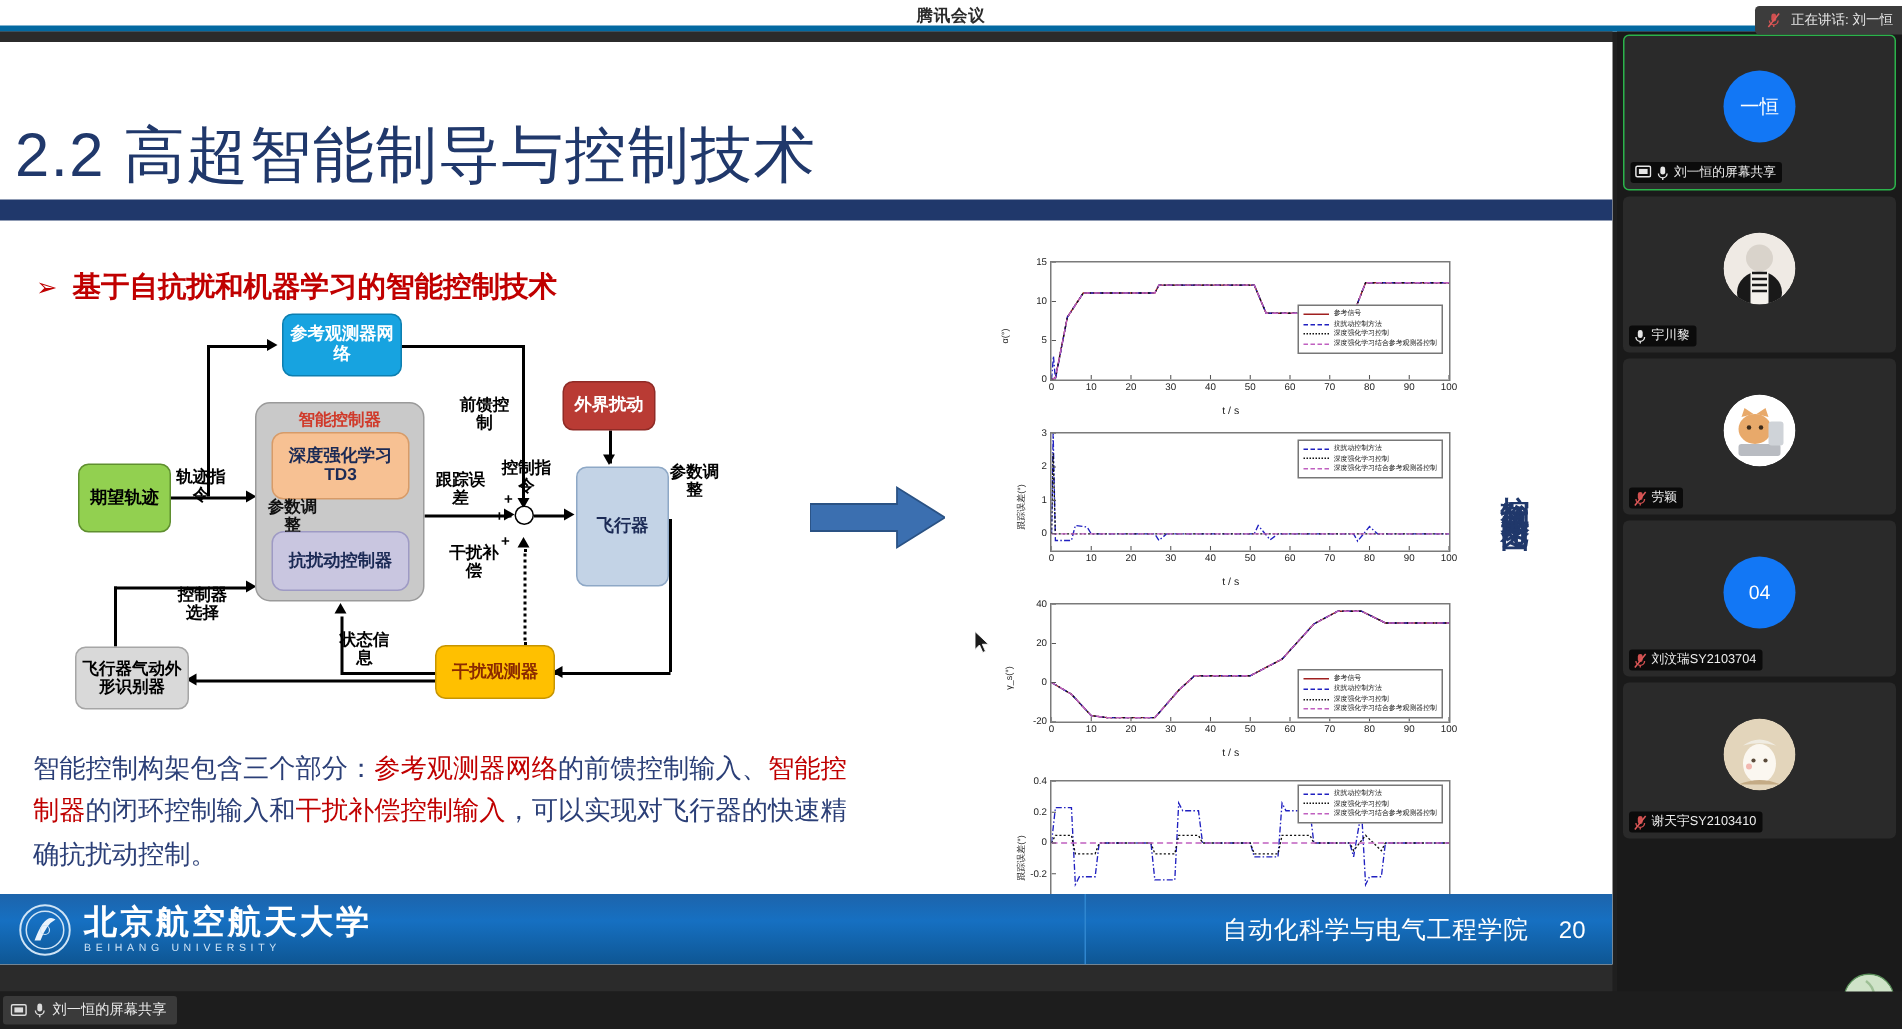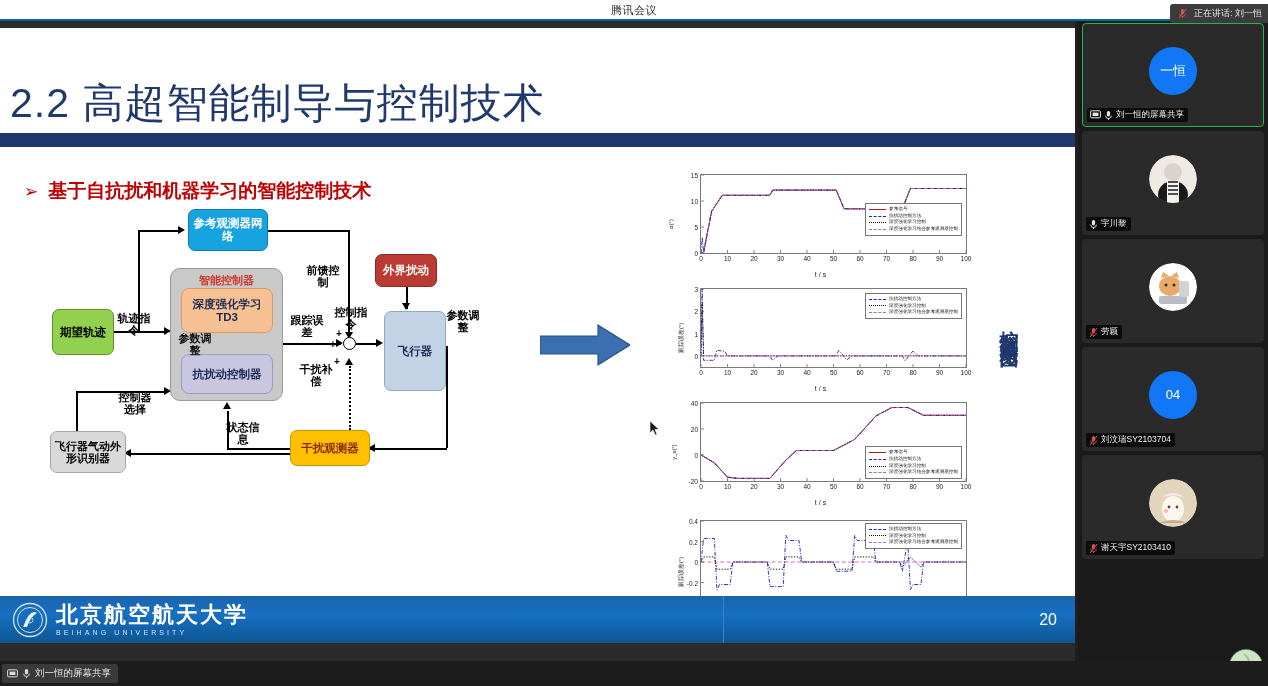--- a/index.html
+++ b/index.html
@@ -7,21 +7,21 @@
     width: 1268px; height: 686px;
     overflow: hidden;
     background: #1f1f1f;
     font-family: "Liberation Sans", "DejaVu Sans", sans-serif;
   }
   #app { position: relative; width: 1268px; height: 686px; }
 
   
   .titlebar {
     position: absolute; left: 0; top: 0; width: 1268px; height: 21px;
-    background: #ffffff; border-bottom: 2px solid #0369a1;
+    background: #ffffff; border-bottom: 4px solid #0369a1; font-weight: bold;
   }
   .titlebar .tb-title {
     position: absolute; left: 0; right: 0; top: 3px;
     text-align: center; font-size: 11px; color: #2b2b2b;
     letter-spacing: .5px;
   }
   .tb-controls { position: absolute; right: 6px; top: 3px; display: flex; gap: 13px; }
   .tb-btn { width: 13px; height: 14px; position: relative; cursor: default; }
   .tb-btn .g { position: absolute; left: 50%; top: 50%; transform: translate(-50%,-50%);
                font-size: 11px; line-height: 1; color: #3a3a3a; }
@@ -316,20 +316,23 @@
         <div class="dlabel l-ff" style="width:34px;">前馈控制</div>
         <div class="dlabel l-dist" style="width:34px;">干扰补偿</div>
         <div class="dlabel l-cmd" style="width:34px;">控制指令</div>
         <div class="dlabel l-sfb" style="width:34px;">参数调整</div>
       </div>
 
       <svg class="big-arrow" viewBox="0 0 90 44">
         <polygon points="0,13 58,13 58,2 90,22 58,42 58,31 0,31" fill="#3b6fb0" stroke="#2a5284" stroke-width="1.2"></polygon>
       </svg>
 
+      <div class="para">
+        <span>智能控制构架包含三个部分：</span><span class="hl">参考观测器网络</span><span>的前馈控制输入、</span><span class="hl">智能控制器</span><span>的闭环控制输入和</span><span class="hl">干扰补偿控制输入</span><span>，可以实现对飞行器的快速精确抗扰动控制。</span>
+      </div>
 
       <div class="charts">
         <div class="chartbox cb1">
           <div class="plot">
               <svg width="265" height="78" viewBox="0 0 265 78" style="position: absolute; left: 0px; top: 0px;">
                 <path d="M0.0 78.0 L2.6 77.0 L10.6 36.4 L21.2 20.3 L68.9 20.3 L71.6 15.1 L135.2 15.1 L143.1 33.8 L201.4 33.8 L209.4 13.5 L265.0 13.5" fill="none" stroke="#a02020" stroke-width="0.9"></path>
                 <path d="M0.0 78.0 L1.3 62.4 L2.6 78.0 L10.6 36.4 L21.2 20.3 L68.9 20.3 L71.6 15.1 L135.2 15.1 L143.1 33.8 L201.4 33.8 L209.4 13.5 L265.0 13.5" fill="none" stroke="#2020c0" stroke-width="0.9" stroke-dasharray="4,1.5,1,1.5"></path>
                 <path d="M0.0 78.0 L2.6 77.0 L10.6 36.4 L21.2 20.3 L68.9 20.3 L71.6 15.1 L135.2 15.1 L143.1 33.8 L201.4 33.8 L209.4 13.5 L265.0 13.5" fill="none" stroke="#111111" stroke-width="0.9" stroke-dasharray="1.4,1.4"></path>
                 <path d="M0.0 78.0 L2.6 77.0 L10.6 36.4 L21.2 20.3 L68.9 20.3 L71.6 15.1 L135.2 15.1 L143.1 33.8 L201.4 33.8 L209.4 13.5 L265.0 13.5" fill="none" stroke="#c060c0" stroke-width="0.9" stroke-dasharray="4,2.4"></path>
                 <line x1="0" y1="78" x2="0" y2="75" stroke="#555" stroke-width="0.7"></line>
@@ -573,20 +576,21 @@
             <circle cx="18" cy="18" r="12.5" fill="none" stroke="#cfe4f6" stroke-width="1"></circle>
             <path d="M11 25 Q18 6 25 11 Q19 14 15 25 Z" fill="#eaf3fc"></path>
             <circle cx="18" cy="18" r="3" fill="none" stroke="#cfe4f6" stroke-width=".8"></circle>
           </svg>
           <div class="logo-text">
             <div class="cn">北京航空航天大学</div>
             <div class="en">BEIHANG UNIVERSITY</div>
           </div>
         </div>
         <div class="footer-right">
+          <span class="footer-dept">自动化科学与电气工程学院</span>
           <span class="footer-page">20</span>
         </div>
       </div>
 
     </div>
   </div>
 
   <div class="sidebar" id="sidebar">
       <div class="tile active">
         <div class="avatar blue">一恒</div>

